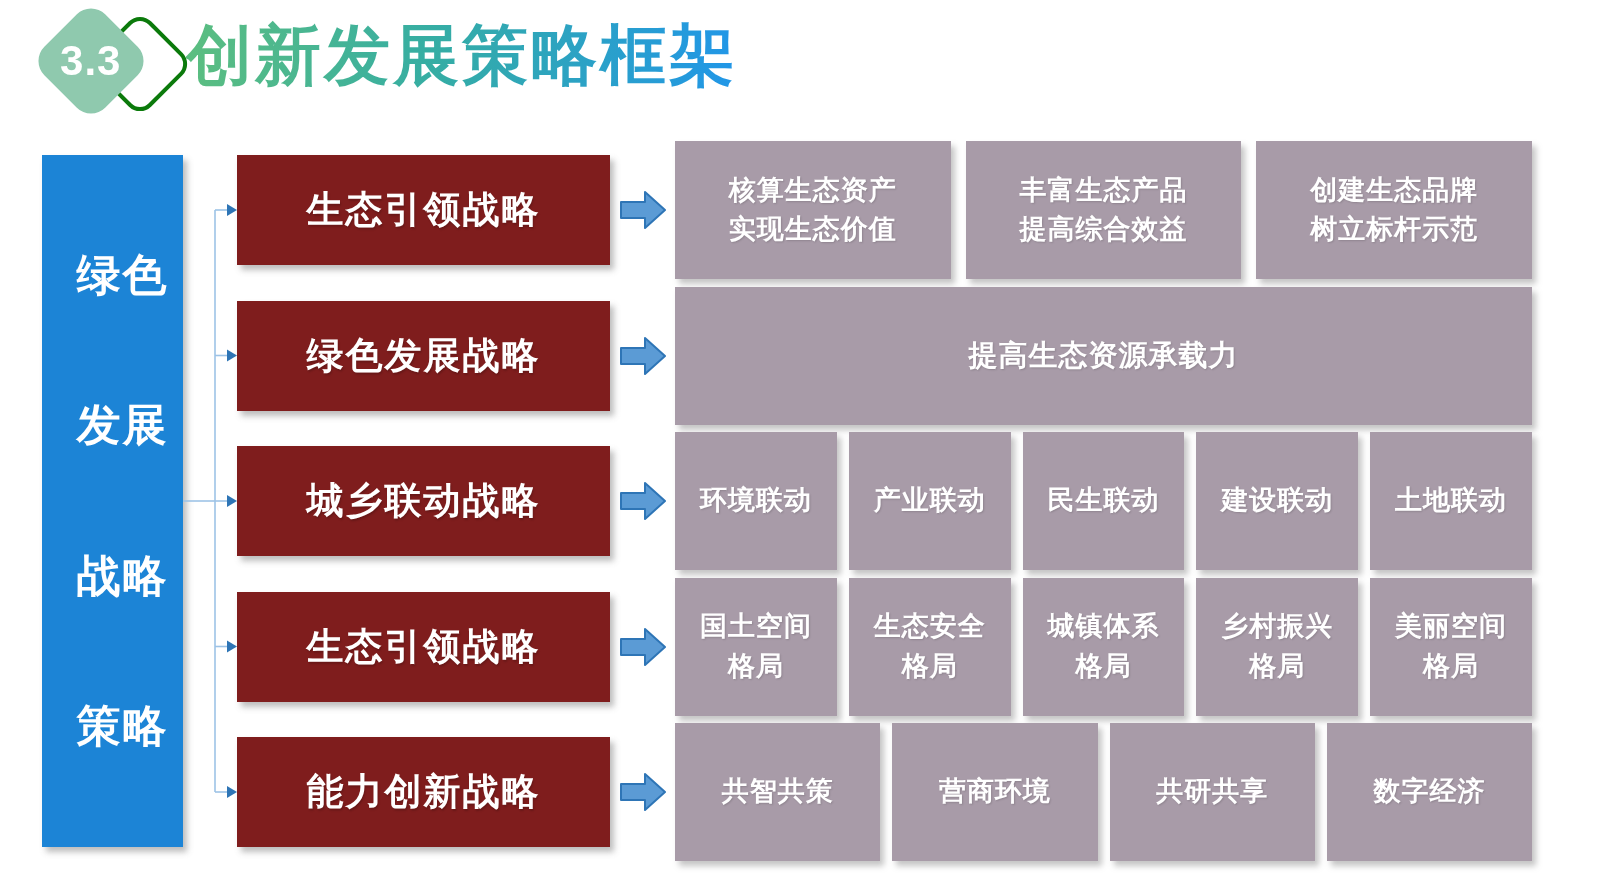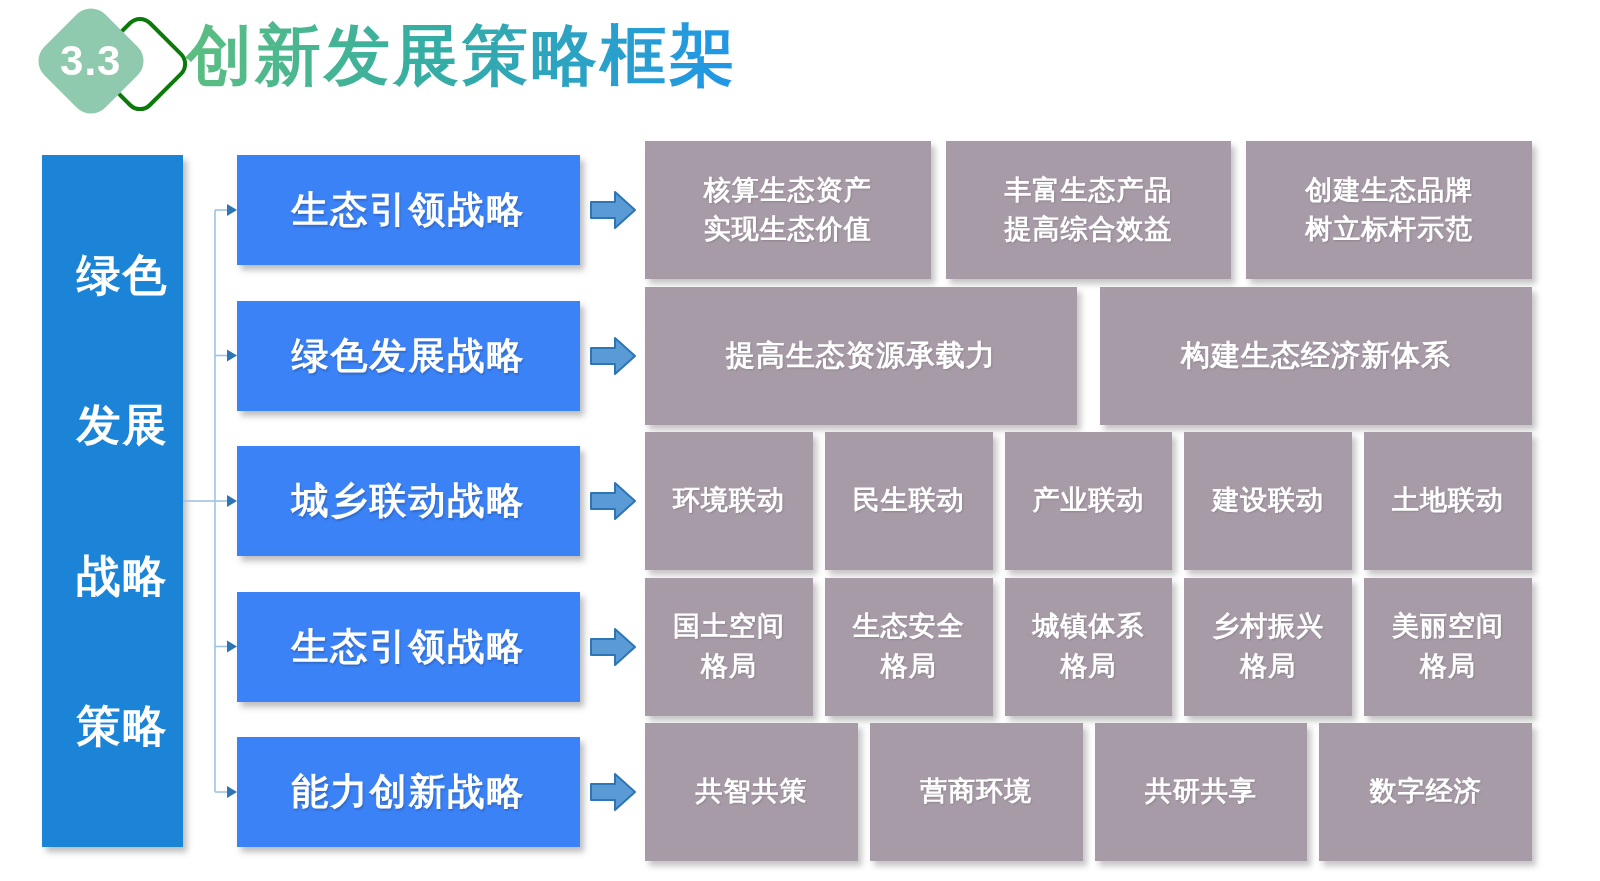--- a/index.html
+++ b/index.html
@@ -51,22 +51,22 @@
   .connectors polygon { fill:#2e75b6; }
 
   
   .rows {
     position:absolute; left:237px; top:155px; width:1295px; height:692px;
     display:flex; flex-direction:column; justify-content:space-between;
   }
   .row { display:flex; align-items:center; height:110px; }
 
   .strategy {
-    flex:none; width:343px; height:110px;
-    background:#3b82f6; color:#ffffff;
+    flex:none; width:373px; height:110px;
+    background:#7f1d1d; color:#ffffff;
     display:flex; align-items:center; justify-content:center;
     font-size:37px; font-weight:700; letter-spacing:2px;
     box-shadow:4px 5px 6px rgba(110,110,110,0.45);
     text-shadow:1px 2px 2px rgba(0,0,0,0.18);
   }
 
   .arrow-wrap { flex:none; width:65px; display:flex; align-items:center; justify-content:center; }
   .block-arrow { display:block; }
 
   .items { flex:1; height:138px; display:flex; gap:12px; }
@@ -138,35 +138,34 @@
 
     <div class="row">
       <div class="strategy">绿色发展战略</div>
       <div class="arrow-wrap">
         <svg class="block-arrow" viewBox="0 0 46 42" width="46" height="42">
           <polygon points="1,13 25,13 25,3 45,21 25,39 25,29 1,29" fill="#5b9bd5" stroke="#2e75b6" stroke-width="2" stroke-linejoin="round"></polygon>
         </svg>
       </div>
       <div class="items gap-lg wide">
         <div class="item">提高生态资源承载力</div>
-        <div class="item">构建生态经济新体系</div>
       </div>
     </div>
 
     <div class="row">
       <div class="strategy">城乡联动战略</div>
       <div class="arrow-wrap">
         <svg class="block-arrow" viewBox="0 0 46 42" width="46" height="42">
           <polygon points="1,13 25,13 25,3 45,21 25,39 25,29 1,29" fill="#5b9bd5" stroke="#2e75b6" stroke-width="2" stroke-linejoin="round"></polygon>
         </svg>
       </div>
       <div class="items">
         <div class="item">环境联动</div>
+        <div class="item">产业联动</div>
         <div class="item">民生联动</div>
-        <div class="item">产业联动</div>
         <div class="item">建设联动</div>
         <div class="item">土地联动</div>
       </div>
     </div>
 
     <div class="row">
       <div class="strategy">生态引领战略</div>
       <div class="arrow-wrap">
         <svg class="block-arrow" viewBox="0 0 46 42" width="46" height="42">
           <polygon points="1,13 25,13 25,3 45,21 25,39 25,29 1,29" fill="#5b9bd5" stroke="#2e75b6" stroke-width="2" stroke-linejoin="round"></polygon>

